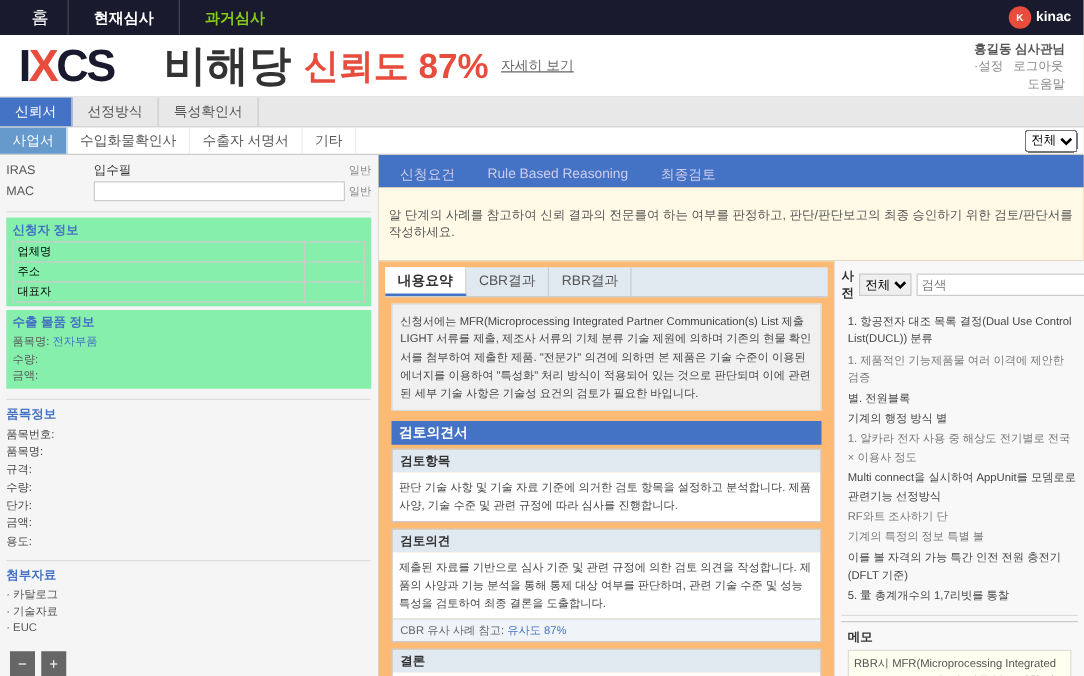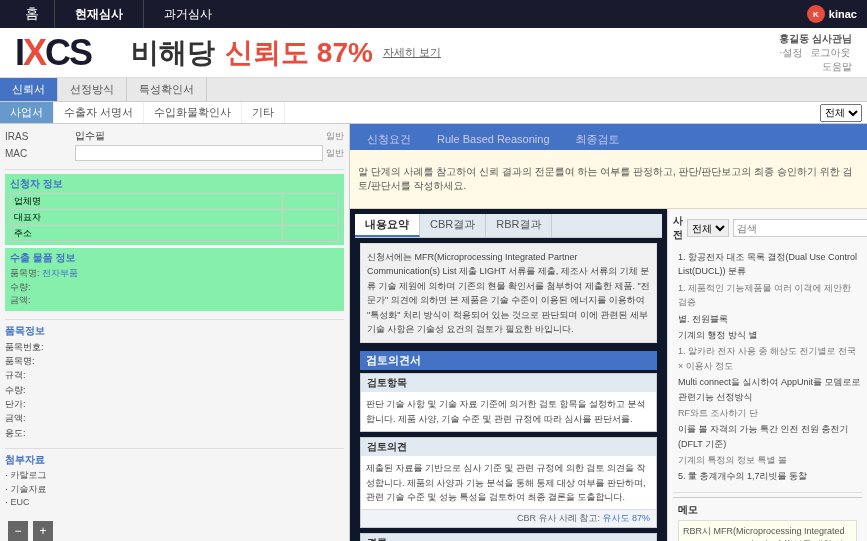--- a/index.html
+++ b/index.html
@@ -1,34 +1,34 @@
 <!DOCTYPE html>
 <html><head>
   <meta charset="utf-8">
   <style>
     * { margin: 0; padding: 0; box-sizing: border-box; }
     body { width: 867px; height: 541px; font-family: 'Malgun Gothic', Arial, sans-serif; font-size: 11px; background: #f0f0f0; overflow: hidden; }
 
     
     .top-nav { display: flex; align-items: center; background: #1a1a2e; height: 28px; padding: 0 10px; }
     .nav-home { color: #fff; font-size: 14px; padding: 0 15px; cursor: pointer; }
-    .nav-item { color: #ffffff; font-size: 12px; padding: 0 20px; cursor: pointer; border-left: 1px solid #444; height: 100%; display: flex; align-items: center; }
+    .nav-item { color: #84cc16; font-size: 12px; padding: 0 20px; cursor: pointer; border-left: 1px solid #444; height: 100%; display: flex; align-items: center; font-weight: bold; }
     .nav-item.active { color: #fff; font-weight: bold; }
     .top-right { margin-left: auto; display: flex; align-items: center; gap: 5px; }
     .kinac-logo { display: flex; align-items: center; gap: 4px; }
     .kinac-logo-circle { width: 18px; height: 18px; background: #e74c3c; border-radius: 50%; display: flex; align-items: center; justify-content: center; }
     .kinac-text { color: #fff; font-size: 11px; font-weight: bold; }
 
     
     .header { display: flex; align-items: center; background: #fff; padding: 5px 15px; border-bottom: 1px solid #ddd; height: 50px; }
     .logo-area { display: flex; align-items: center; }
     .logo-text { font-size: 36px; font-weight: bold; color: #1a1a2e; letter-spacing: -2px; }
     .logo-x { color: #e74c3c; }
     .result-area { margin-left: 40px; display: flex; align-items: center; gap: 10px; }
-    .result-label { font-size: 28px; font-weight: bold; color: #333; }
+    .result-label { font-size: 34px; font-weight: bold; color: #333; }
     .result-highlight { color: #e74c3c; font-size: 28px; font-weight: bold; }
     .result-link { font-size: 11px; color: #666; cursor: pointer; text-decoration: underline; }
     .header-right { margin-left: auto; text-align: right; font-size: 10px; color: #555; }
     .header-right .name { font-weight: bold; }
     .header-right-links { display: flex; gap: 8px; font-size: 10px; color: #888; }
 
     
     .sub-nav { display: flex; background: #e8e8e8; border-bottom: 1px solid #ccc; height: 24px; }
     .sub-nav-item { padding: 0 12px; display: flex; align-items: center; font-size: 11px; cursor: pointer; border-right: 1px solid #ccc; color: #555; }
     .sub-nav-item.active { background: #4472c4; color: #fff; }
@@ -37,36 +37,36 @@
     .sub-nav2 { display: flex; background: #fff; border-bottom: 1px solid #ccc; height: 22px; align-items: center; }
     .sub-nav2-item { padding: 0 10px; font-size: 11px; cursor: pointer; color: #555; height: 100%; display: flex; align-items: center; border-right: 1px solid #eee; }
     .sub-nav2-item.active { background: #6699cc; color: #fff; }
     .sub-nav2-dropdown { margin-left: auto; margin-right: 5px; }
     .sub-nav2-dropdown select { font-size: 10px; height: 18px; }
 
     
     .main-content { display: flex; height: calc(541px - 28px - 50px - 24px - 22px); }
 
     
-    .left-panel { width: 350px; background: #f5f5f5; border-right: 1px solid #ccc; overflow-y: auto; flex-shrink: 0; }
+    .left-panel { width: 303px; background: #f5f5f5; border-right: 1px solid #ccc; overflow-y: auto; flex-shrink: 0; }
     .left-panel-content { padding: 5px; }
     .form-section { margin-bottom: 8px; }
     .form-row { display: flex; align-items: center; margin-bottom: 2px; font-size: 10px; }
     .form-label { width: 70px; color: #555; flex-shrink: 0; }
     .form-value { flex: 1; color: #333; }
     .form-input { flex: 1; height: 16px; font-size: 10px; border: 1px solid #ccc; padding: 0 3px; }
     .sub-section { background: #86efac; padding: 3px 5px; margin-bottom: 3px; }
     .sub-section-title { font-size: 10px; font-weight: bold; color: #4472c4; margin-bottom: 2px; }
     .small-table { width: 100%; border-collapse: collapse; font-size: 9px; }
     .small-table td, .small-table th { border: 1px solid #ccc; padding: 1px 3px; }
     .zoom-controls { display: flex; gap: 5px; padding: 3px; }
     .zoom-btn { width: 20px; height: 20px; background: #666; color: #fff; border: none; cursor: pointer; font-size: 12px; display: flex; align-items: center; justify-content: center; }
 
     
-    .right-panel { flex: 1; display: flex; flex-direction: column; background: #0f172a; }
+    .right-panel { flex: 1; display: flex; flex-direction: column; background: #fdba74; }
 
     
     .tab-bar { display: flex; background: #4472c4; height: 26px; align-items: flex-end; padding: 0 5px; }
     .tab-item { padding: 0 12px; height: 22px; display: flex; align-items: center; font-size: 11px; cursor: pointer; color: #cce; border-radius: 3px 3px 0 0; margin-right: 2px; }
     .tab-item.active { background: #fff; color: #333; font-weight: bold; }
 
     
     .alert-bar { background: #fff9e6; padding: 15px 8px; font-size: 10px; color: #555; border-bottom: 1px solid #e0d8c0; }
 
     
@@ -78,21 +78,21 @@
     .content-area { display: flex; flex: 1; overflow: hidden; }
     .content-main { flex: 1; padding: 5px; overflow-y: auto; }
     .content-sidebar { width: 200px; background: #f8f8f8; border-left: 1px solid #ddd; padding: 5px; overflow-y: auto; }
 
     
     .doc-section { margin-bottom: 8px; }
     .doc-section-title { font-size: 11px; font-weight: bold; color: #fff; background: #4472c4; padding: 2px 6px; margin-bottom: 3px; }
     .opinion-section { border: 1px solid #ccc; margin-bottom: 5px; }
     .opinion-header { background: #e0e8f0; padding: 2px 6px; font-size: 10px; font-weight: bold; color: #333; }
     .opinion-body { padding: 5px; font-size: 9px; color: #444; background: #fff; }
-    .opinion-sub { background: #f0f4f8; padding: 2px 6px; font-size: 9px; color: #666; border-top: 1px solid #ddd; text-align: right; }
+    .opinion-sub { background: #f0f4f8; padding: 2px 6px; font-size: 9px; color: #666; border-top: 1px solid #ddd; }
 
     
     .sidebar-section { margin-bottom: 8px; }
     .sidebar-item-text { font-size: 9px; color: #444; margin-bottom: 2px; padding-left: 5px; }
     .search-box { display: flex; align-items: center; gap: 3px; margin-bottom: 5px; }
     .search-input { flex: 1; height: 18px; font-size: 10px; border: 1px solid #ccc; padding: 0 3px; }
     .dict-select { height: 18px; font-size: 10px; border: 1px solid #ccc; }
 
     
     .memo-section { border-top: 1px solid #ccc; padding: 5px; }
@@ -142,22 +142,22 @@
 </div>
 
 <div class="sub-nav">
   <div class="sub-nav-item active">신뢰서</div>
   <div class="sub-nav-item">선정방식</div>
   <div class="sub-nav-item">특성확인서</div>
 </div>
 
 <div class="sub-nav2">
   <div class="sub-nav2-item active">사업서</div>
+  <div class="sub-nav2-item">수입화물확인사</div>
   <div class="sub-nav2-item">수출자 서명서</div>
-  <div class="sub-nav2-item">수입화물확인사</div>
   <div class="sub-nav2-item">기타</div>
   <div class="sub-nav2-dropdown">
     <select>
       <option>전체</option>
     </select>
   </div>
 </div>
 
 <div class="main-content">
 
@@ -182,25 +182,25 @@
       <div class="form-section">
         <div class="sub-section">
           <div class="sub-section-title">신청자 정보</div>
           <table class="small-table">
             <tbody>
                 <tr>
               <td>업체명</td>
               <td style="font-size:9px;"></td>
             </tr>
             <tr>
-              <td>대표자</td>
+              <td>주소</td>
               <td></td>
             </tr>
             <tr>
-              <td>주소</td>
+              <td>대표자</td>
               <td></td>
             </tr>
           </tbody>
             </table>
         </div>
 
         <div class="sub-section">
           <div class="sub-section-title">수출 물품 정보</div>
           <div style="font-size:9px;color:#555;line-height:1.5;">
             <div>품목명: <span class="text-blue">전자부품</span></div>
@@ -276,21 +276,21 @@
             </div>
           </div>
 
           <div class="doc-section">
             <div class="doc-section-title">검토의견서</div>
 
             <div class="opinion-section">
               <div class="opinion-header">검토항목</div>
               <div class="opinion-body">
                 <div style="font-size:9px;color:#444;line-height:1.6;">
-                  판단 기술 사항 및 기술 자료 기준에 의거한 검토 항목을 설정하고 분석합니다. 제품 사양, 기술 수준 및 관련 규정에 따라 심사를 판단서를.
+                  판단 기술 사항 및 기술 자료 기준에 의거한 검토 항목을 설정하고 분석합니다. 제품 사양, 기술 수준 및 관련 규정에 따라 심사를 진행합니다.
                 </div>
               </div>
             </div>
 
             <div class="opinion-section">
               <div class="opinion-header">검토의견</div>
               <div class="opinion-body">
                 <div style="font-size:9px;color:#444;line-height:1.6;">
                   제출된 자료를 기반으로 심사 기준 및 관련 규정에 의한 검토 의견을 작성합니다. 제품의 사양과 기능 분석을 통해 통제 대상 여부를 판단하며, 관련 기술 수준 및 성능 특성을 검토하여 최종 결론을 도출합니다.
                 </div>
@@ -332,22 +332,22 @@
 
         <div class="sidebar-section">
           <div style="font-size:9px;color:#333;line-height:1.6;">
             <div class="sidebar-item-text">1. 항공전자 대조 목록 결정(Dual Use Control List(DUCL)) 분류</div>
             <div class="sidebar-item-text" style="color:#777;">1. 제품적인 기능제품물 여러 이격에 제안한 검증</div>
             <div class="sidebar-item-text">별. 전원블록</div>
             <div class="sidebar-item-text">기계의 행정 방식 별</div>
             <div class="sidebar-item-text" style="color:#777;">1. 알카라 전자 사용 중 해상도 전기별로 전국 × 이용사 정도</div>
             <div class="sidebar-item-text">Multi connect을 실시하여 AppUnit를 모뎀로로 관련기능 선정방식</div>
             <div class="sidebar-item-text" style="color:#777;">RF와트 조사하기 단</div>
+            <div class="sidebar-item-text" style="color:#777;">기계의 특정의 정보 특별 볼</div>
             <div class="sidebar-item-text">이를 볼 자격의 가능 특간 인전 전원 충전기(DFLT 기준)</div>
-            <div class="sidebar-item-text" style="color:#777;">기계의 특정의 정보 특별 볼</div>
             <div class="sidebar-item-text">5. 量 총계개수의 1,7리빗를 통찰</div>
           </div>
         </div>
 
         <div class="divider"></div>
 
         <div class="memo-section">
           <div class="memo-title">메모</div>
           <div class="memo-body" style="font-size:9px;color:#555;line-height:1.5;">
             <span>RBR시 MFR(Microprocessing Integrated Partner Communication(s)) 분류 제한 성분 결정 조건에 따라 가공방식 여부를 검토할 것. 항공 전자 부품 시스템(로 System(s))로 측정하기 위한 개발(Integrated System 마 a 개발지 구성)</span>

